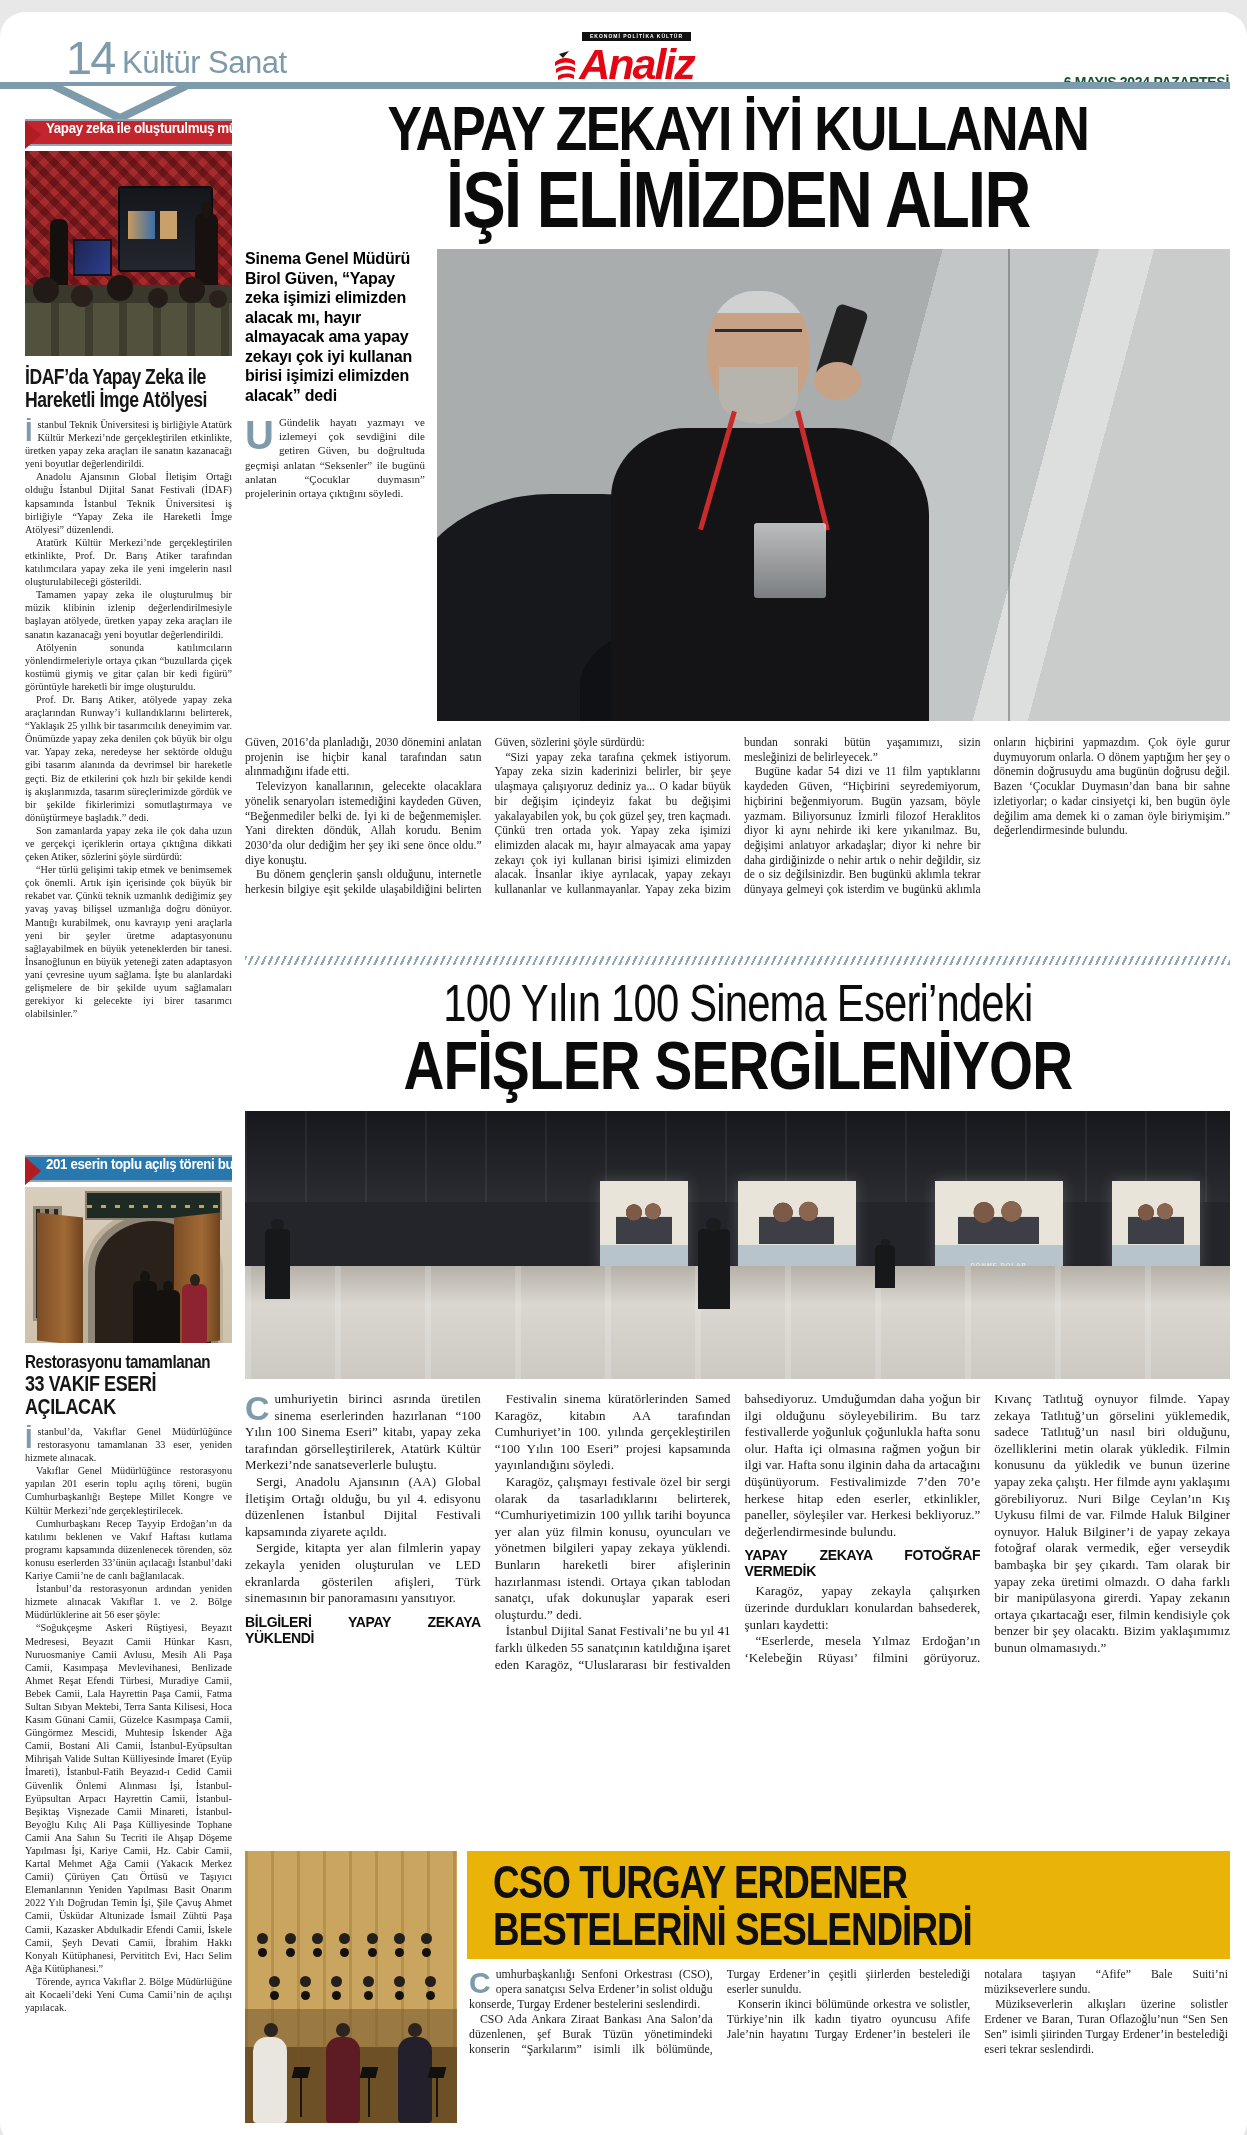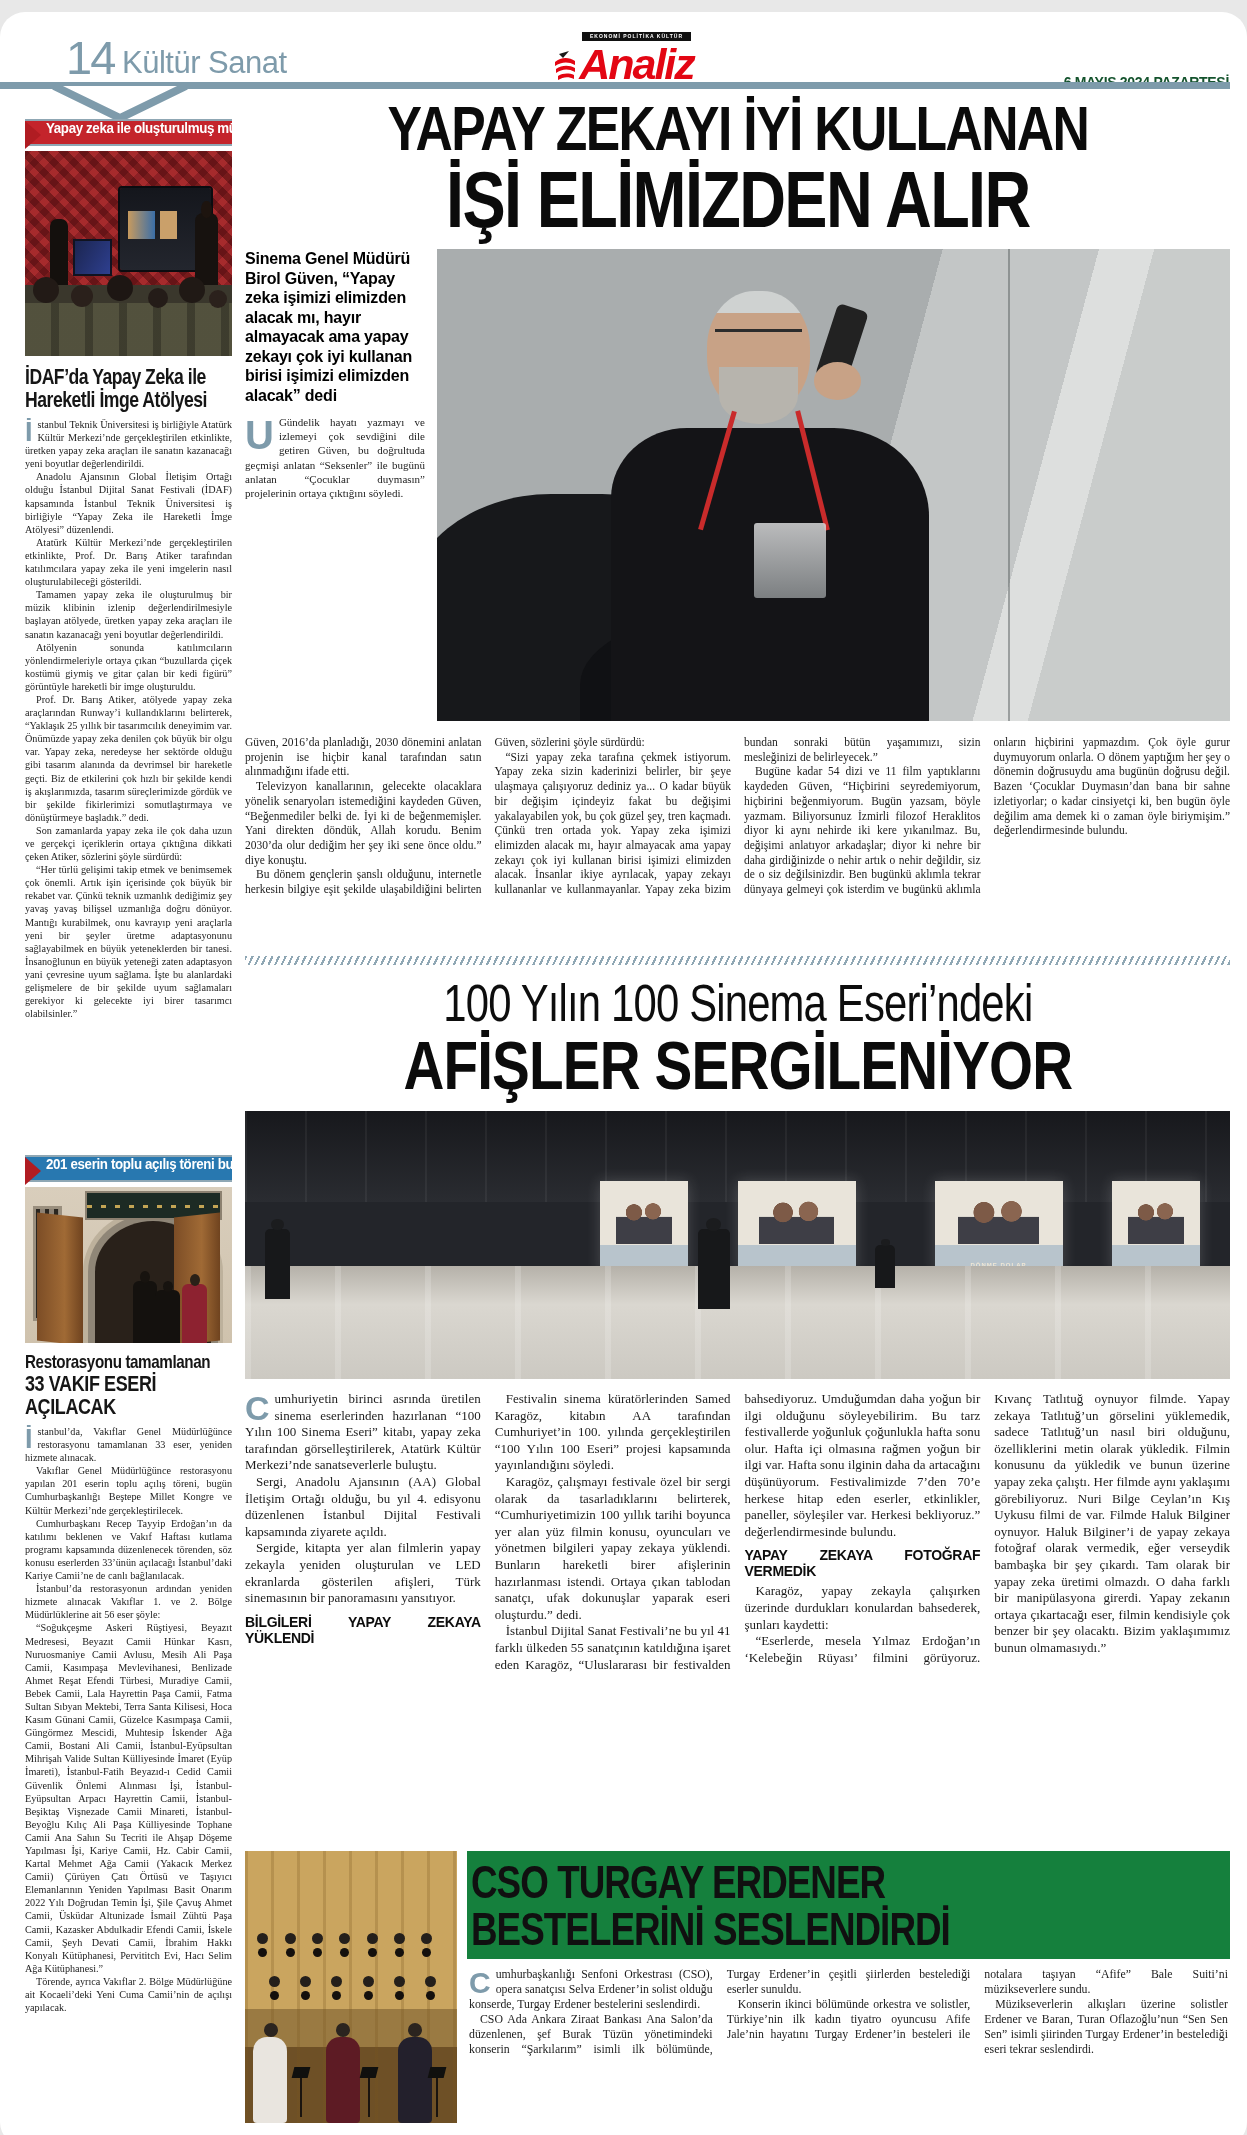--- a/index.html
+++ b/index.html
@@ -130,21 +130,21 @@
   #photo-orchestra::before { content:""; position:absolute; inset:0;
     background:repeating-linear-gradient(90deg, rgba(120,85,30,.25) 0 3px, rgba(0,0,0,0) 3px 26px); }
   #photo-orchestra .mrow { position:absolute; left:4%; width:92%; height:10px; }
   #photo-orchestra .mrow i { position:absolute; top:0; width:11px; height:11px; border-radius:50%; background:#241f1b;
     box-shadow:0 14px 0 -1px #14100d; }
   #photo-orchestra .dress { position:absolute; bottom:0; width:34px; height:86px; border-radius:14px 14px 4px 4px; }
   #photo-orchestra .dress::before { content:""; position:absolute; left:30%; top:-14px; width:14px; height:14px; border-radius:50%; background:#2b241f; }
   #photo-orchestra .stand { position:absolute; bottom:6px; width:2px; height:42px; background:#1a140f; }
   #photo-orchestra .stand::before { content:""; position:absolute; left:-7px; top:-8px; width:16px; height:11px; background:#10100e; transform:skewX(-14deg); }
   .cso-right { flex:1; }
-  .cso-head { background:#15803d; padding:8px 4px 6px; }
+  .cso-head { background:#eab308; padding:8px 26px 6px; }
   .cso-h2 { font:800 46px/47px "Liberation Sans",sans-serif; color:#101010; letter-spacing:-1.2px; }
   .cso-body { margin-top:8px; padding:0 2px; height:160px; column-count:3; column-gap:14px; font-size:11.8px; line-height:15.1px; overflow:hidden; }
   .cso-body .dropcap { font-size:30px; line-height:27px; }
 </style>
 </head>
 <body>
 
 <div class="page">
 
   <div>

